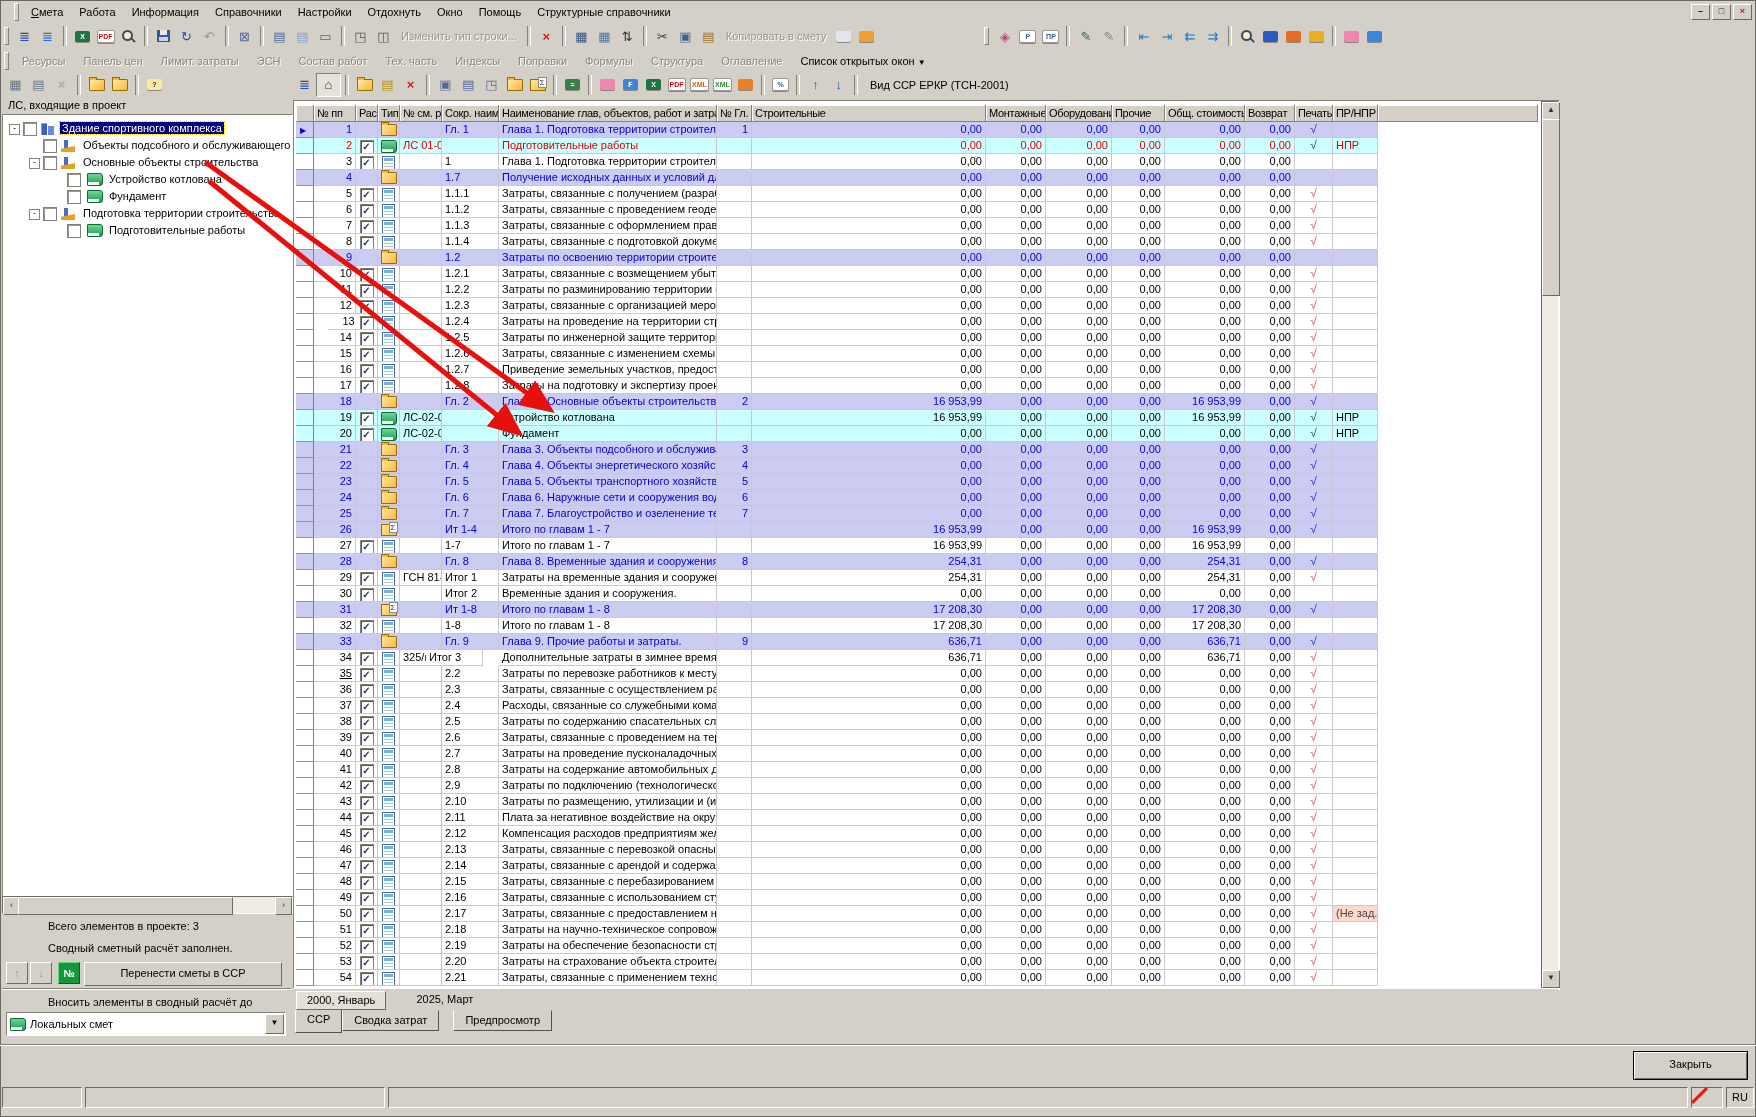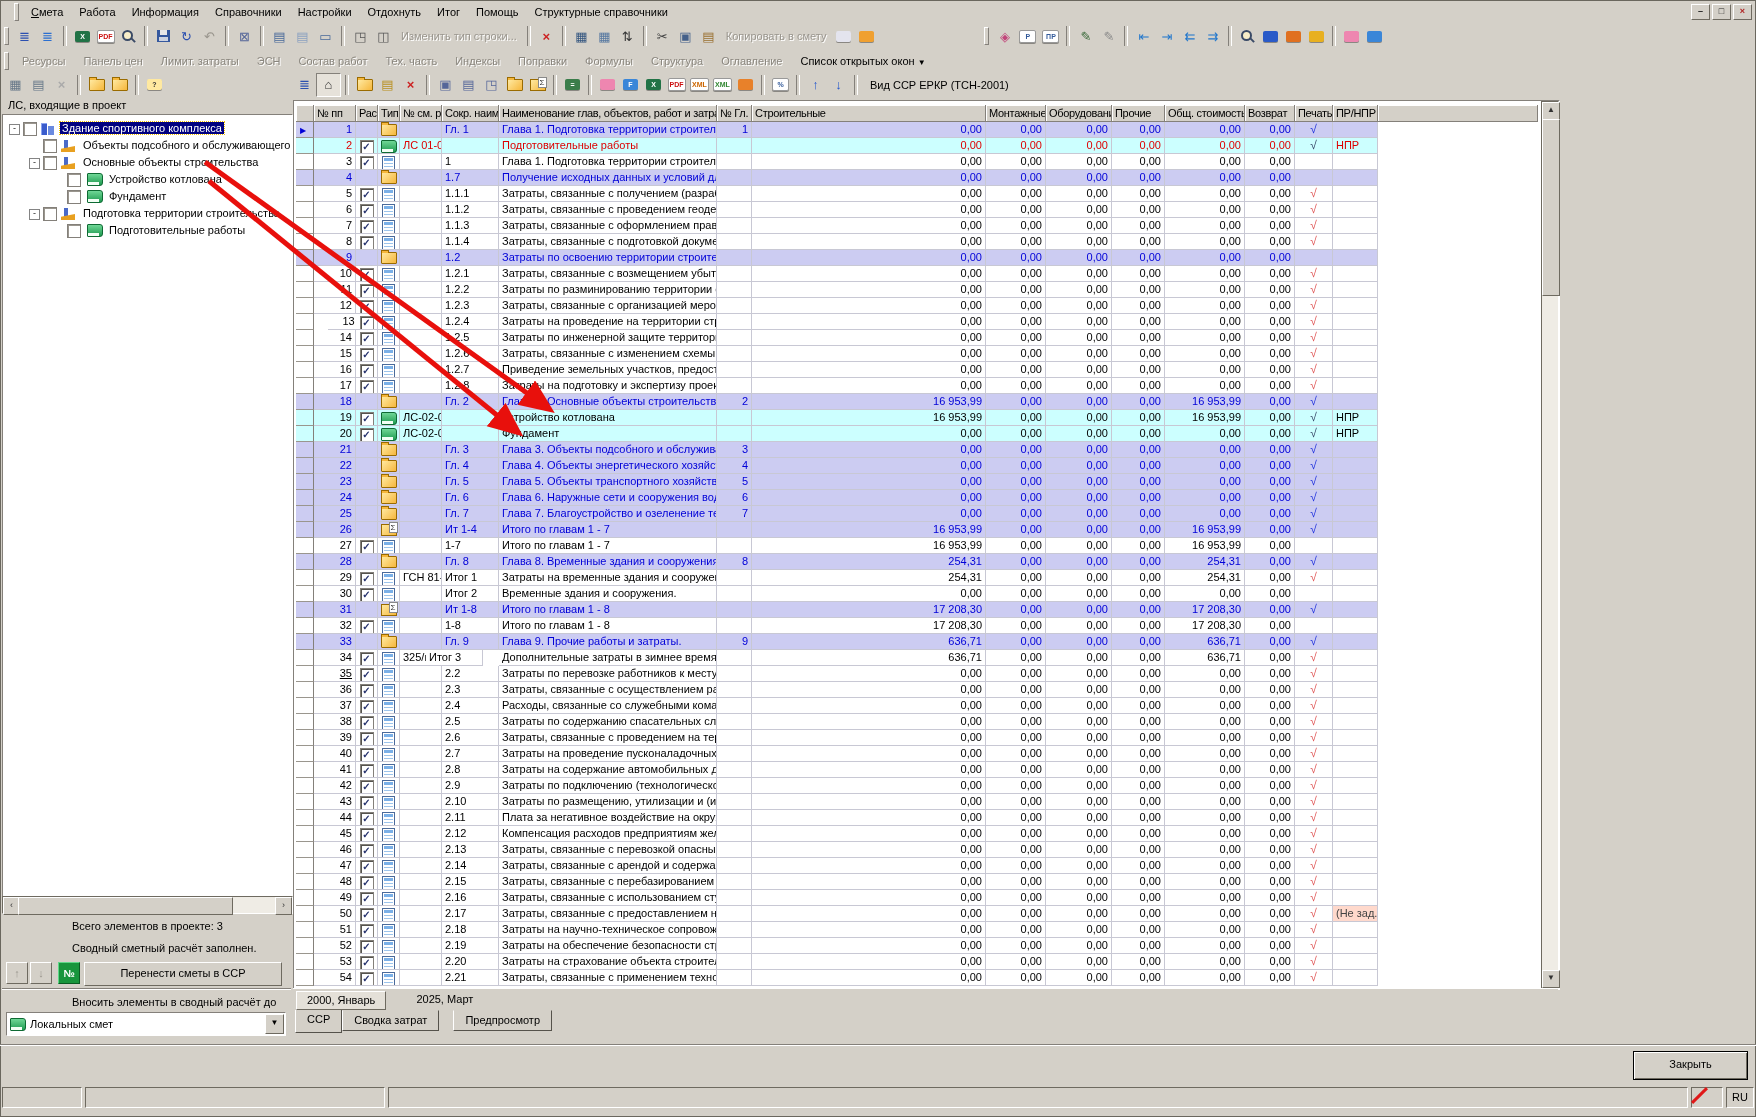--- a/index.html
+++ b/index.html
@@ -67,21 +67,21 @@
   .lp-tree{left:2px;top:114px;width:289px;height:798px;background:#fff;border:1px solid;border-color:#84807a #fff #fff #84807a;overflow:hidden;}
   .titem{position:absolute;left:0;width:100%;height:17px;}
   .titem .exp{position:absolute;top:3px;}
   .titem .cb{position:absolute;top:1px;background:#fff;box-shadow:inset 1px 1px 0 #9a968e;}
   .titem .ticon{position:absolute;top:1px;}
   .titem .tlabel{position:absolute;top:1px;white-space:nowrap;padding:0 2px;}
   .titem .tlabel.sel{background:#000080;color:#fff;outline:1px dotted #f0c000;}
   .hscroll{left:2px;top:896px;width:289px;height:16px;background:#efece5;}
   .sbtn{position:absolute;top:0;width:15px;height:16px;text-align:center;line-height:14px;font-size:9px;color:#333;}
   .hthumb{position:absolute;left:15px;top:0;width:213px;height:16px;}
-  .lp-label{left:24px;width:278px;height:14px;white-space:nowrap;padding-left:48px;}
+  .lp-label{left:0;width:278px;height:14px;white-space:nowrap;padding-left:48px;}
   .sqbtn{width:20px;height:20px;display:flex;align-items:center;justify-content:center;font-size:11px;}
   .num-btn{background:#18953c;color:#fff;font-weight:bold;font-size:10px;border-color:#5fd888 #0a5a22 #0a5a22 #5fd888;}
   .transfer-btn{left:84px;top:962px;width:196px;height:22px;text-align:center;line-height:20px;}
   .combo{left:6px;top:1012px;width:278px;height:22px;background:#fff;border:1px solid;border-color:#84807a #fff #fff #84807a;display:flex;align-items:center;}
   .combo .t-book{margin:0 4px 0 3px;flex:none;}
   .combo .cval{flex:1;}
   .combo .drop{width:17px;height:18px;margin-right:1px;text-align:center;line-height:16px;font-size:8px;flex:none;}
   
   .tframe{left:293px;top:100px;width:1265px;height:888px;background:#fff;border:1px solid;border-color:#84807a #fff #fff #84807a;}
   .ghead .th{position:absolute;top:4px;height:17px;background:#d4d0c8;border-right:1px solid #84807a;border-bottom:1px solid #84807a;box-shadow:inset 1px 1px 0 #fff;box-sizing:border-box;padding:2px 0 0 3px;white-space:nowrap;overflow:hidden;letter-spacing:-0.3px;}
@@ -119,21 +119,21 @@
 
 <div class="abs menubar">
   <span class="grip"></span>
   <span class="menu-items" style="display:flex;">
       <span class="menu-item"><u>С</u>мета</span>
       <span class="menu-item">Работа</span>
       <span class="menu-item">Информация</span>
       <span class="menu-item">Справочники</span>
       <span class="menu-item">Настройки</span>
       <span class="menu-item">Отдохнуть</span>
-      <span class="menu-item">Итог</span>
+      <span class="menu-item">Окно</span>
       <span class="menu-item">Помощь</span>
       <span class="menu-item">Структурные справочники</span>
     </span>
   <span class="winbtns">
       <span class="wbtn raised" style="color: rgb(34, 34, 34);">–</span>
       <span class="wbtn raised" style="color: rgb(34, 34, 34);">□</span>
       <span class="wbtn raised" style="color: rgb(176, 32, 32);">×</span>
     </span>
 </div>
 

